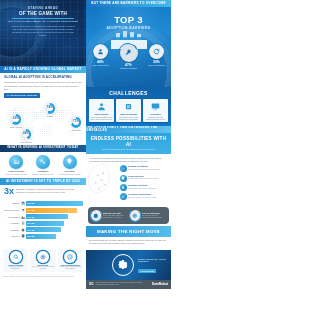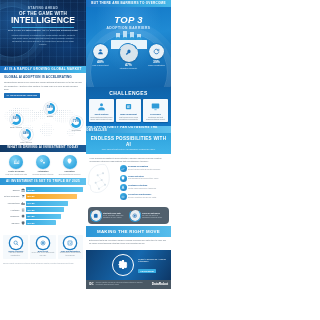--- a/index.html
+++ b/index.html
@@ -156,21 +156,21 @@
       radial-gradient(ellipse at 50% 18%, rgba(120,200,255,.25) 0%, rgba(10,70,140,0) 55%),
       linear-gradient(170deg,#1176c6 0%,#1f8ad3 40%,#0f5fa5 100%);
     overflow:hidden; text-align:center;
   }
   .top3:before{
     content:""; position:absolute; left:50%; top:26px; width:76px; height:76px;
     transform:translateX(-50%); border-radius:50%;
     border:.7px solid rgba(255,255,255,.16);
     box-shadow:0 0 0 5px rgba(255,255,255,.07), 0 0 0 11px rgba(255,255,255,.05);
   }
-  .top3-h { position:relative; z-index:3; color:#fff; font-size:9.5px; font-weight:bold; letter-spacing:.3px; padding-top:7px;font-style:italic; }
+  .top3-h { position:relative; z-index:3; color:#fff; font-size:9.5px; font-weight:bold; letter-spacing:.3px; padding-top:7px; }
   .top3-sub { position:relative; z-index:3; color:#d8ecfb; font-size:3.3px; font-weight:bold; letter-spacing:.5px; text-transform:uppercase; }
   .factory { position:relative; z-index:3; margin:2px auto 0; width:44px; height:17px; }
   .factory .body { position:absolute; left:4px; bottom:0; width:36px; height:9px; background:#e8f4fc; border-radius:.6px; }
   .factory .stack { position:absolute; bottom:9px; width:4px; background:#bfe0f5; }
   .factory .roof { position:absolute; bottom:9px; width:6px; height:3px; background:#2f9bd8; border-radius:3px 3px 0 0; }
   .barriers { position:relative; z-index:4; display:flex; justify-content:center; gap:2px; margin-top:-5px; }
   .barrier { width:26px; text-align:center; }
   .bcirc {
     width:15px; height:15px; border-radius:50%; margin:0 auto;
     background:#e9f1f7; box-shadow:0 .5px 1.5px rgba(0,30,60,.35);
@@ -281,21 +281,20 @@
 <body>
 
 <div class="page">
 
   <div class="col colL">
 
     <div class="hero">
       <div class="hero-inner">
         <div class="hero-eyebrow">STAYING AHEAD</div>
         <div class="hero-eyebrow2">OF THE GAME WITH</div>
-        <div class="hero-t2">INTELLIGENCE</div>
         <div class="hero-rule"></div>
         <div class="hero-sub">THE PATH TO BECOMING AN AI-DRIVEN ENTERPRISE</div>
         <div class="hero-body">Artificial intelligence is reshaping how organizations operate, compete and create value. Enterprises that invest early in machine learning capabilities are pulling ahead of the competition across every major industry.</div>
       </div>
     </div>
 
     <div class="banner">AI IS A RAPIDLY GROWING GLOBAL MARKET</div>
 
     <div class="map-sec">
       <div class="sec-title">Global AI adoption is accelerating</div>
@@ -369,20 +368,24 @@
               <rect x="9" y="18.5" width="6" height="2" rx="1"></rect>
             </svg>
         </div>
         <div class="icon-lbl">Innovation</div>
         <div class="icon-sub">New products and services</div>
       </div>
     </div>
 
     <div class="banner lite">AI INVESTMENT IS SET TO TRIPLE BY 2025</div>
 
+    <div class="stat-row">
+      <div class="stat-big">3x</div>
+      <div class="stat-txt">Enterprise spending on artificial intelligence and machine learning platforms is expected to triple over the next three years.</div>
+    </div>
 
     <div class="chart">
       <div class="bar-row">
         <div class="bar-lbl">Banking</div>
         <div class="bar-ico">
           <svg viewBox="0 0 24 24" fill="#5d6c79">
               <path d="M2 9l10-6 10 6v2H2V9zm2 4h3v7H4v-7zm6 0h4v7h-4v-7zm7 0h3v7h-3v-7zM2 21h20v2H2z"></path>
             </svg>
         </div>
         <div class="bar-track">

